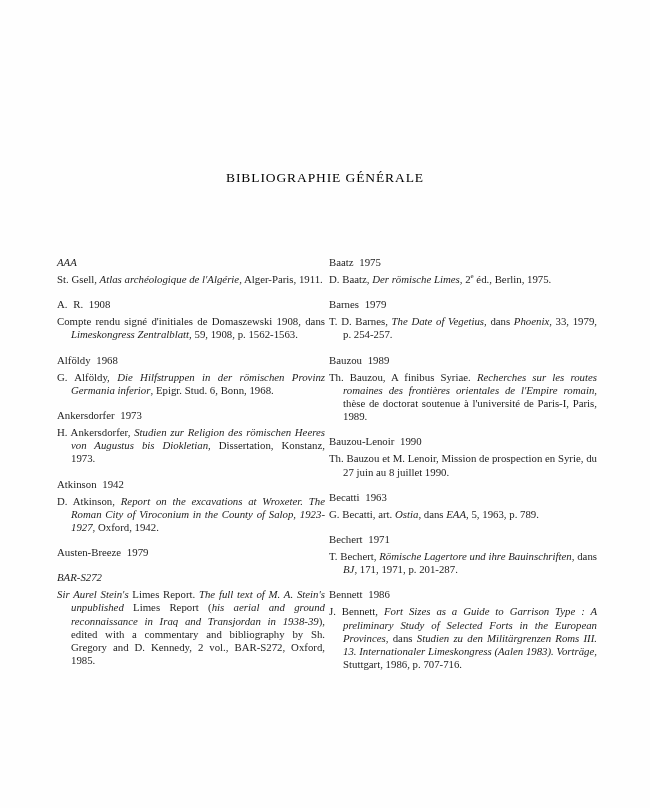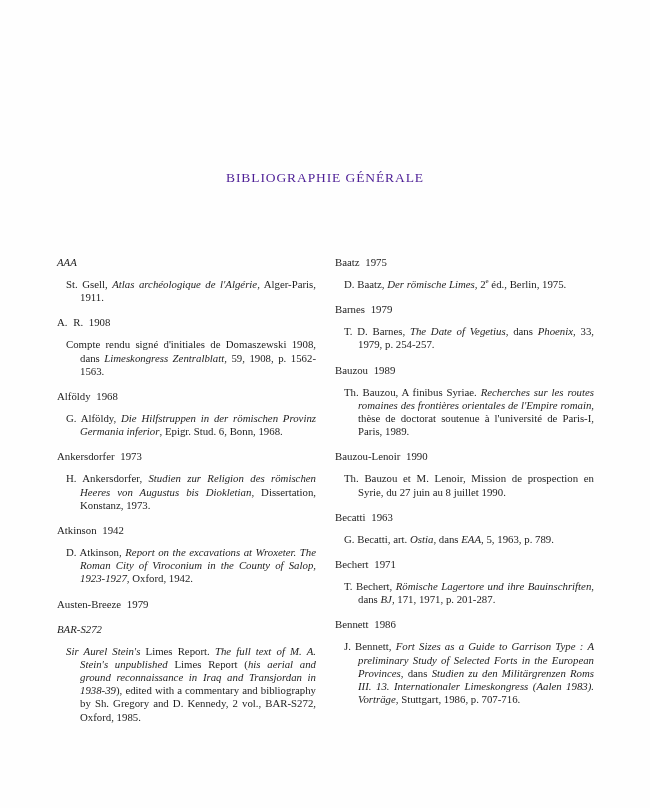--- a/index.html
+++ b/index.html
@@ -20,46 +20,46 @@
   .title {
     position: absolute;
     top: 170px;
     left: 0;
     width: 100%;
     margin: 0;
     text-align: center;
     font-size: 13.5px;
     font-weight: normal;
     letter-spacing: 0.9px;
-    color: #4c1d95;
+    color: #000000;
   }
   .columns {
     position: absolute;
     top: 256px;
     left: 57px;
     width: 546px;
     display: flex;
-    gap: 10px;
+    gap: 4px;
   }
   .column {
     width: 268px;
   }
   .entry {
     margin-bottom: 12px;
   }
   .entry-heading {
     font-size: 10.8px;
     line-height: 13px;
     margin: 0 0 4px 0;
     word-spacing: 3px;
   }
   .entry-body {
     font-size: 10.8px;
     line-height: 13.2px;
-    margin: 9px;
+    margin: 0;
     text-align: justify;
     padding-left: 14px;
     text-indent: -14px;
   }
   .italic {
     font-style: italic;
   }
   sup {
     font-size: 7px;
     line-height: 0;

